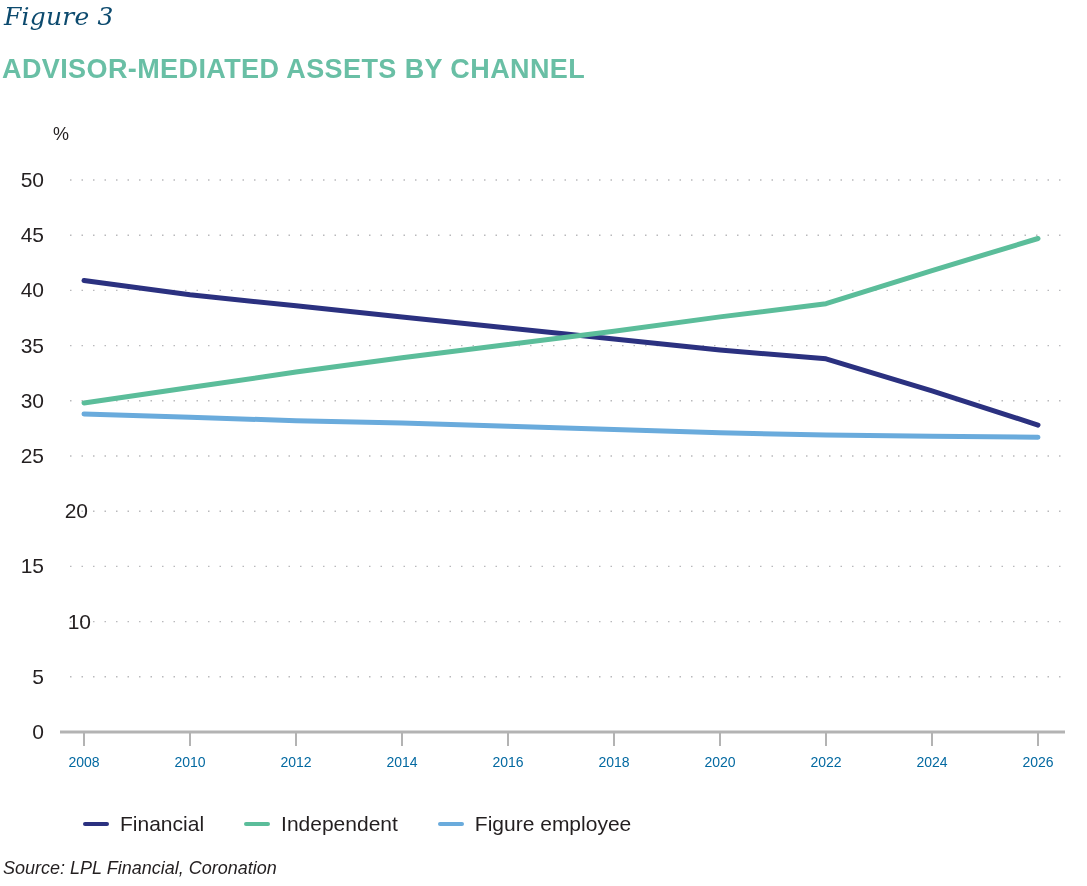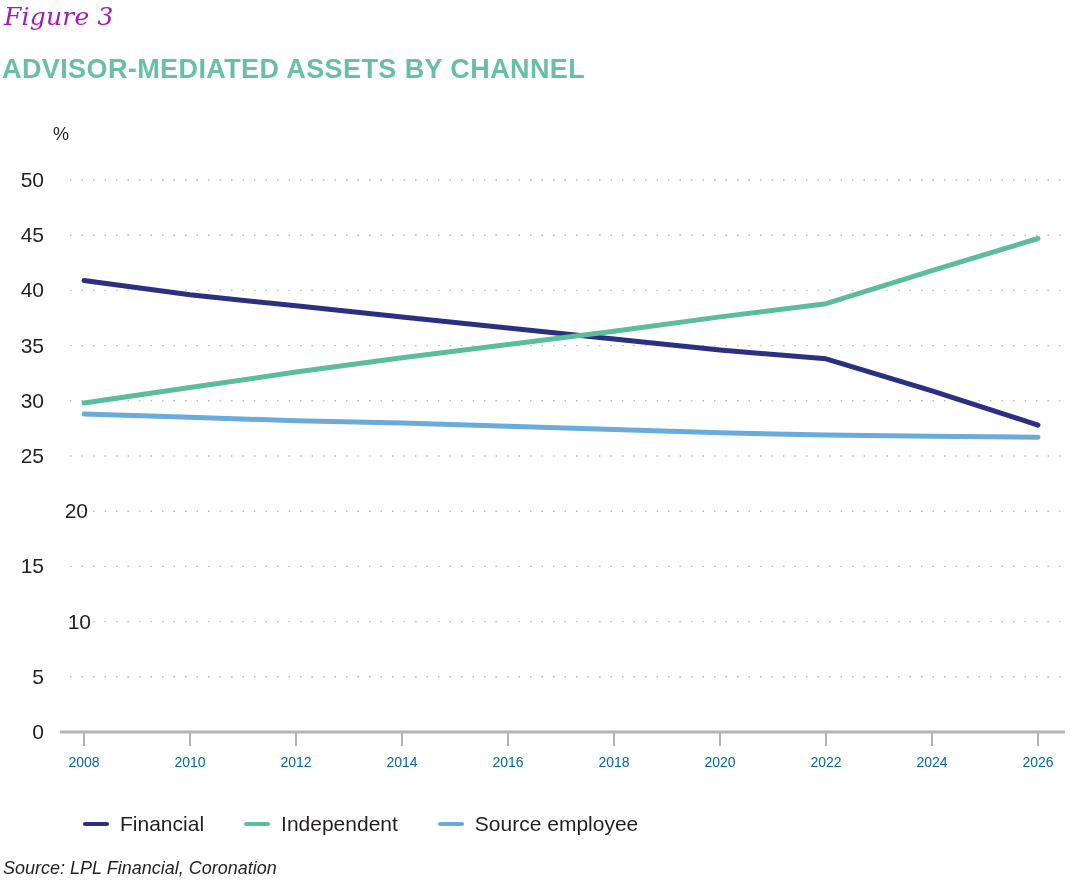--- a/index.html
+++ b/index.html
@@ -25,21 +25,21 @@
 
   
   .fig-number {
     position: absolute;
     left: 4px;
     top: 2px;
     font-family: "DejaVu Serif", "Liberation Serif", serif;
     font-style: italic;
     font-size: 25px;
     letter-spacing: 0.2px;
-    color: #a21caf;
+    color: #0c4a6e;
     white-space: nowrap;
   }
   .fig-title {
     position: absolute;
     left: 2px;
     top: 54px;
     font-family: "Liberation Sans", sans-serif;
     font-weight: bold;
     font-size: 27px;
     letter-spacing: 0.4px;
@@ -201,19 +201,19 @@
       <div class="legend-item">
         <span class="legend-swatch" style="background: rgb(43, 49, 128);"></span>
         <span class="legend-label">Financial</span>
       </div>
       <div class="legend-item">
         <span class="legend-swatch" style="background: rgb(91, 189, 154);"></span>
         <span class="legend-label">Independent</span>
       </div>
       <div class="legend-item">
         <span class="legend-swatch" style="background: rgb(106, 171, 220);"></span>
-        <span class="legend-label">Source employee</span>
+        <span class="legend-label">Figure employee</span>
       </div>
     </div>
 
   <div class="source-note">Source: LPL Financial, Coronation</div>
 
 </div>
 
 </body></html>

